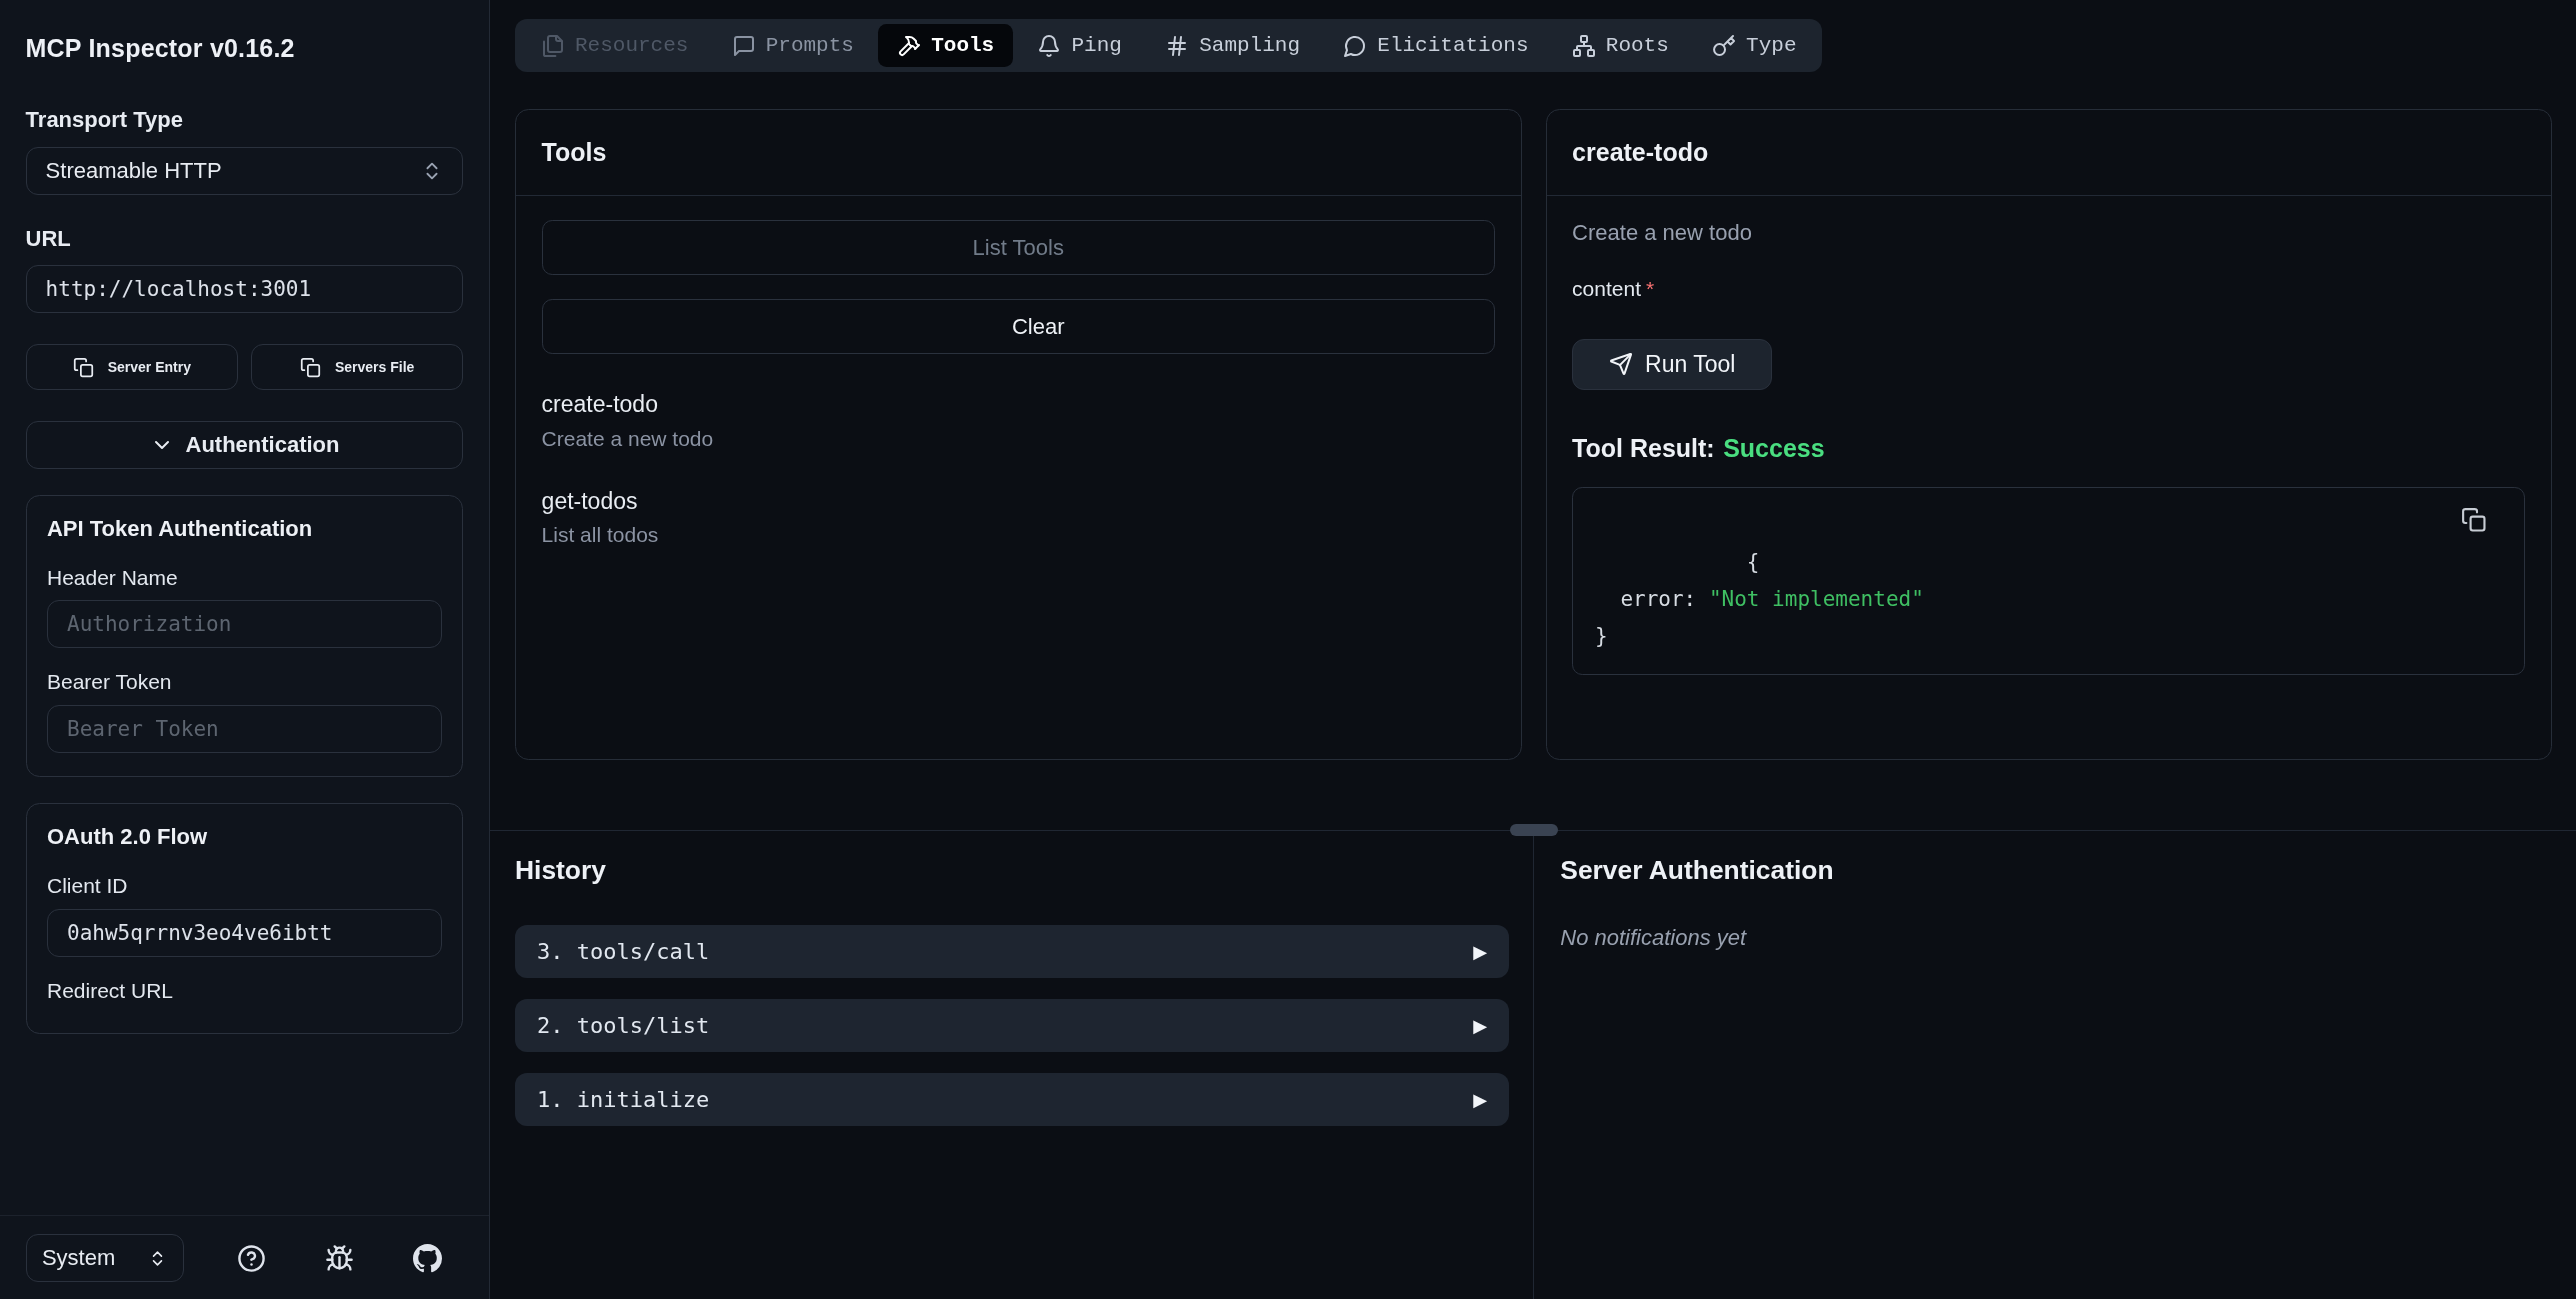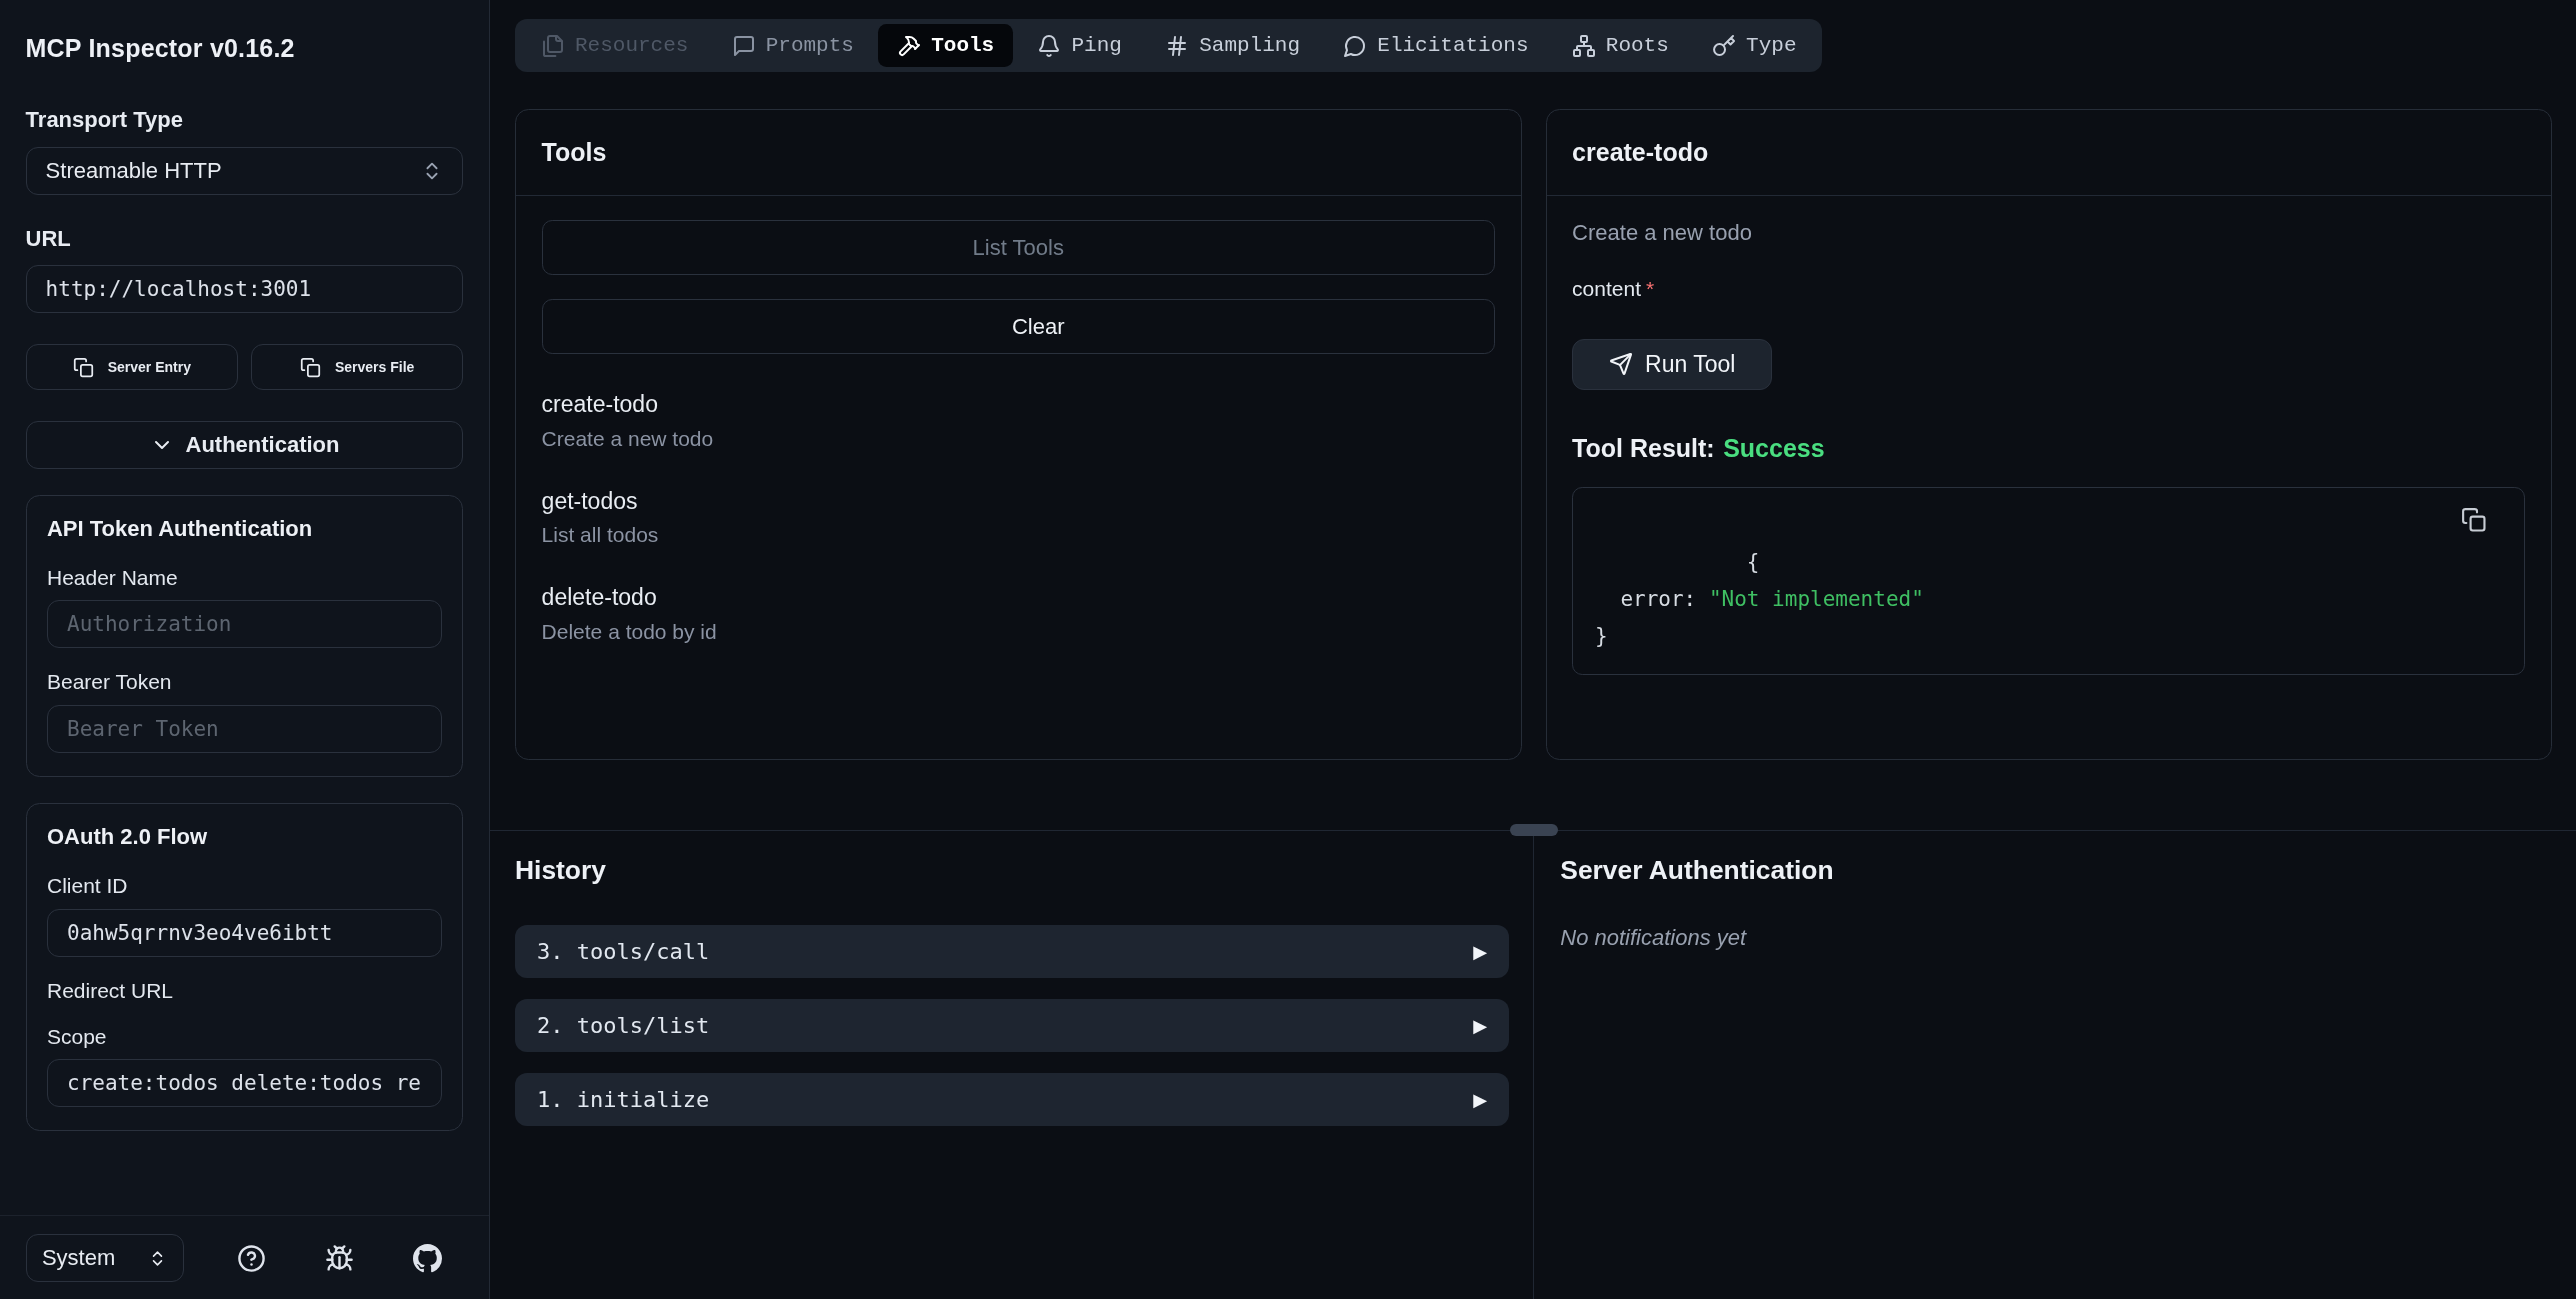--- a/index.html
+++ b/index.html
@@ -244,24 +244,20 @@
       </div>
 
       <div class="sb-card">
         <div class="sb-card-title">OAuth 2.0 Flow</div>
         <div class="f">
           <label class="f-label">Client ID</label>
           <input class="text" type="text" value="0ahw5qrrnv3eo4ve6ibtt" style="">
         </div>
         <div class="f">
           <label class="f-label">Redirect URL</label>
-        </div>
-        <div class="f">
-          <label class="f-label">Scope</label>
-          <input class="text" type="text" value="create:todos delete:todos re" style="">
         </div>
       </div>
     </div>
 
     <div class="sb-footer">
       <button class="select-sm">
         <span>System</span>
         <span>
           <svg viewBox="0 0 24 24" width="19" height="19" fill="none" stroke="currentColor" stroke-width="2" stroke-linecap="round" stroke-linejoin="round">
               <path d="m7 15 5 5 5-5"></path>
@@ -399,24 +395,20 @@
           <button class="ghost-btn">Clear</button>
           <ul class="tool-list">
             <li class="tool-item">
               <div class="tool-name">create-todo</div>
               <div class="tool-desc">Create a new todo</div>
             </li>
             <li class="tool-item">
               <div class="tool-name">get-todos</div>
               <div class="tool-desc">List all todos</div>
             </li>
-            <li class="tool-item">
-              <div class="tool-name">delete-todo</div>
-              <div class="tool-desc">Delete a todo by id</div>
-            </li>
           </ul>
         </div>
       </section>
 
       <section class="card">
         <div class="card-head">
           <h2>create-todo</h2>
         </div>
         <div class="card-body">
           <p class="detail-desc">Create a new todo</p>

